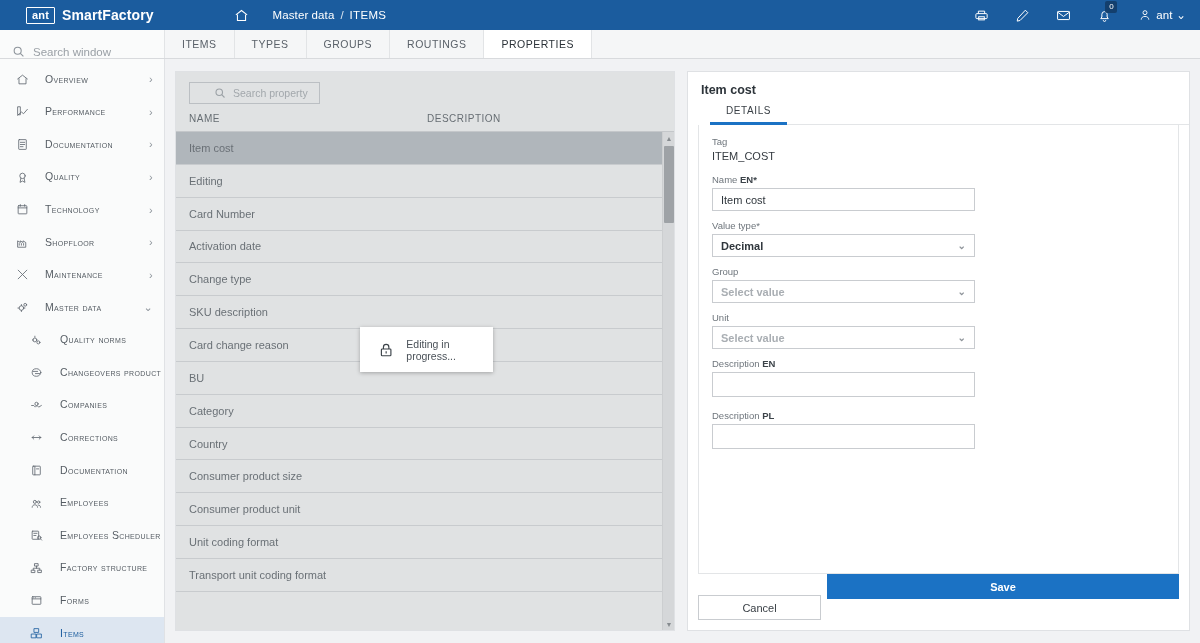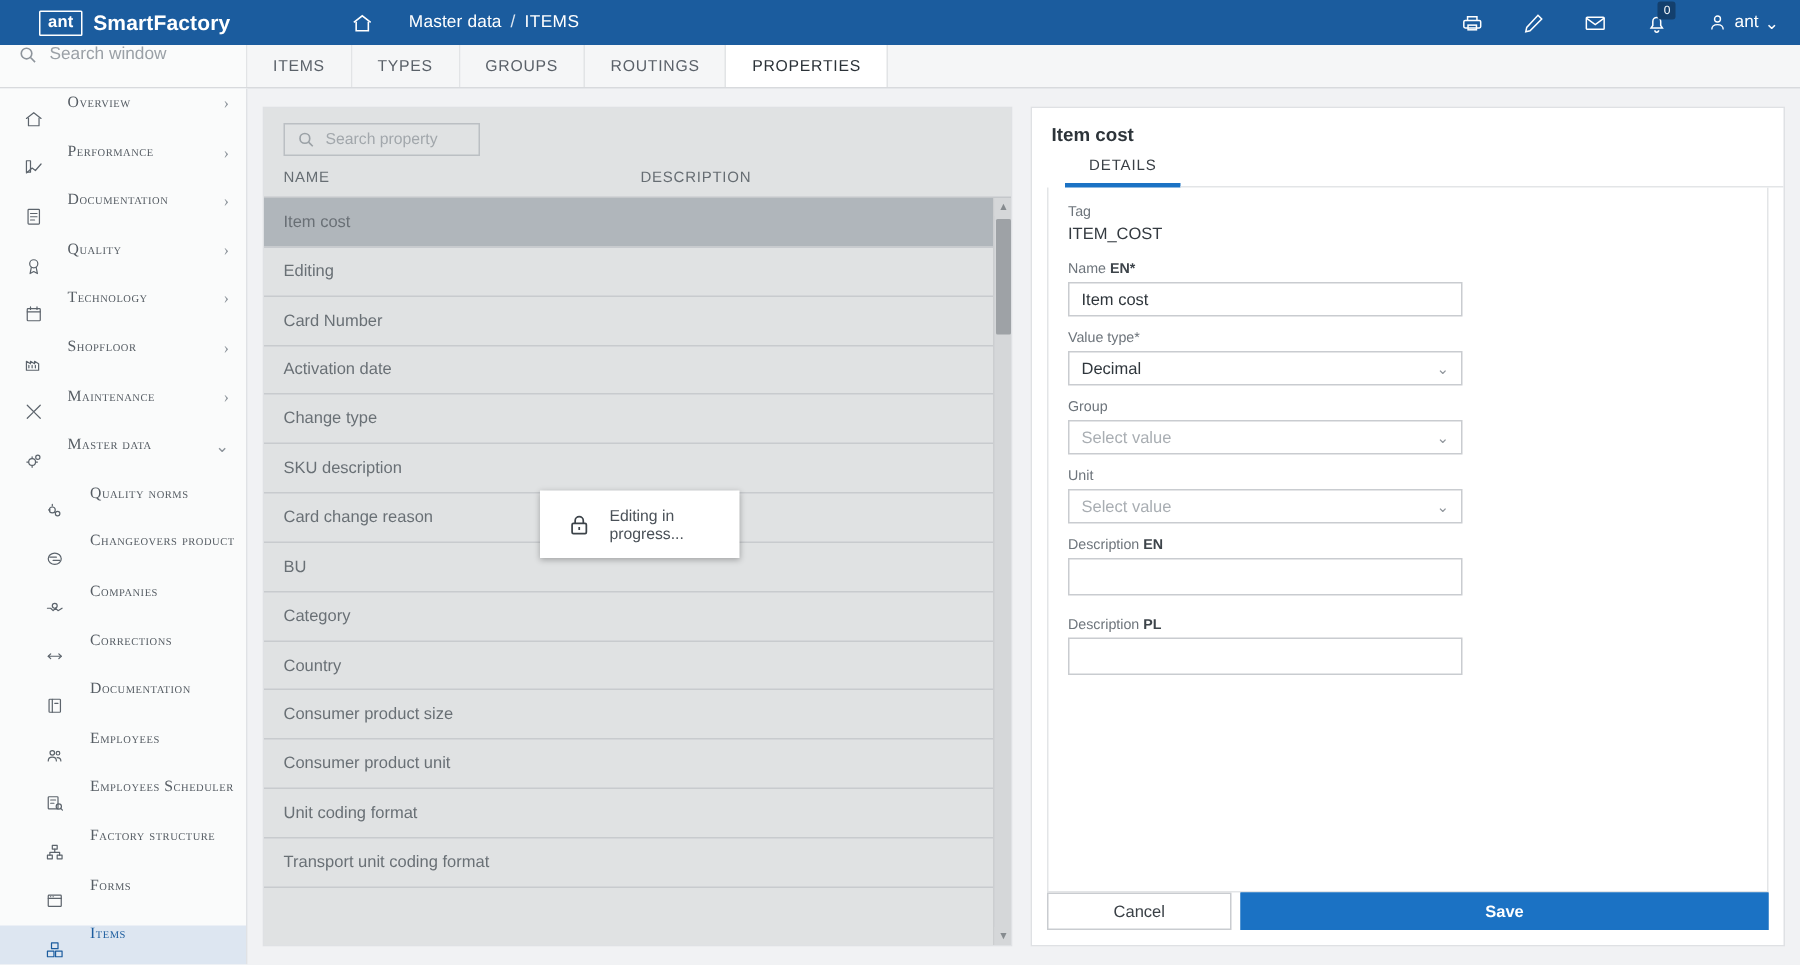--- a/index.html
+++ b/index.html
@@ -38,21 +38,21 @@
     border-radius: 2px; padding: 0 2px;
   }
   .user-chip { display: flex; align-items: center; gap: 4px; font-size: 11.5px; }
 
   
   .secondbar {
     height: 29px; background: #f5f6f7; border-bottom: 1px solid #d8dadd;
     display: flex; align-items: stretch; flex: 0 0 29px;
   }
   .win-search {
-    width: 165px; display: flex; align-items: flex-start; gap: 8px; padding-left: 12px;
+    width: 165px; display: flex; align-items: flex-end; gap: 8px; padding-left: 12px;
     border-right: 1px solid #e2e4e6; background: #fafbfb;
   }
   .win-search input {
     border: none; outline: none; background: transparent; font-size: 11.5px;
     color: #4a4f55; width: 110px; font-family: "Liberation Sans", sans-serif;
   }
   .win-search input::placeholder { color: #9aa0a6; }
   .tabs { display: flex; align-items: stretch; }
   .tab {
     display: flex; align-items: center; padding: 0 17px; font-size: 10.5px;
@@ -63,23 +63,23 @@
 
   
   .body-row { display: flex; flex: 1 1 auto; min-height: 0; }
 
   
   .sidebar {
     width: 165px; background: #fafbfb; border-right: 1px solid #e0e2e5;
     overflow: hidden; flex: 0 0 165px; padding-top: 4px;
   }
   .nav-item {
-    display: flex; height: 32.6px; padding-left: 16px;
+    display: flex; align-items: center; height: 32.6px; padding-left: 16px;
     font-size: 10.5px; color: #555c63; cursor: pointer; position: relative;
-    font-variant: small-caps; letter-spacing: .35px; font-family: Liberation Serif, serif;
+    font-variant: small-caps; letter-spacing: .35px;
   }
   .nav-item .ico { width: 20px; flex: 0 0 20px; display: flex; align-items: center; color: #5c646c; }
   .nav-item .lbl { margin-left: 9px; line-height: 11.5px; }
   .nav-item .chev { position: absolute; right: 11px; color: #8d949b; font-size: 11px; }
   .nav-item.sub { padding-left: 30px; }
   .nav-item.sub .lbl { margin-left: 10px; }
   .nav-item.active { background: #dde6f1; color: #1b5c9e; }
   .nav-item.active .ico { color: #1b5c9e; }
   .nav-item.two-line .lbl { line-height: 10.5px; }
 
@@ -91,21 +91,21 @@
     position: relative; width: 500px; flex: 0 0 500px; background: #fff;
     border: 1px solid #dfe1e4; display: flex; flex-direction: column;
   }
   .list-panel::after {
     content: ""; position: absolute; inset: 0; background: rgba(160,164,168,.32);
     pointer-events: none;
   }
   .list-search-bar { padding: 10px 13px 9px 13px; }
   .prop-search {
     width: 131px; height: 22px; border: 1px solid #c9ccd0; background: #fff;
-    display: flex; align-items: center; gap: 7px; padding-left: 8px;
+    display: flex; align-items: center; gap: 7px; padding-left: 8px; justify-content: flex-end;
   }
   .prop-search input {
     border: none; outline: none; background: transparent; font-size: 10.5px;
     color: #4a4f55; width: 86px; font-family: "Liberation Sans", sans-serif;
   }
   .prop-search input::placeholder { color: #a4a9ae; }
   .list-head {
     display: flex; font-size: 10px; color: #4c535a; letter-spacing: .5px;
     padding: 0 0 7px 13px; border-bottom: 1px solid #d6d8db;
   }
@@ -156,34 +156,34 @@
   .fld-static { font-size: 11px; color: #343a40; padding-bottom: 3px; }
   .fld-input {
     width: 263px; height: 23px; border: 1px solid #c9ccd0; background: #fff;
     font-size: 11px; color: #2f363c; padding: 0 8px; outline: none;
     font-family: "Liberation Sans", sans-serif;
   }
   .fld-input::placeholder { color: #a9aeb3; }
   .fld-select {
     width: 263px; height: 23px; border: 1px solid #c9ccd0; background: #fff;
     display: flex; align-items: center; padding: 0 8px; font-size: 11px; color: #2f363c;
-    cursor: pointer; position: relative;
+    cursor: pointer; position: relative; font-weight: bold;
   }
   .fld-select.placeholder { color: #a9aeb3; }
   .fld-select .cv { position: absolute; right: 8px; color: #8e949a; font-size: 10px; }
   .fld-textarea {
     width: 263px; height: 25px; border: 1px solid #c9ccd0; background: #fff;
     outline: none; resize: none; font-family: "Liberation Sans", sans-serif;
     font-size: 11px; color: #2f363c; padding: 4px 8px;
   }
   .dp-actions { display: flex; padding: 0 10px 10px 10px; gap: 6px; }
   .btn { height: 25px; font-size: 11px; cursor: pointer; border: 1px solid #c9ccd0;
          display: flex; align-items: center; justify-content: center;
          font-family: "Liberation Sans", sans-serif; }
-  .btn-cancel { width: 123px; flex: 0 0 123px; background: #fff; color: #3a4046; }
+  .btn-cancel { width: 123px; flex: 0 0 123px; background: #fff; color: #3a4046; margin-top: 21px; }
   .btn-save { flex: 1 1 auto; background: #1b72c4; border-color: #1b72c4; color: #fff; font-weight: bold; }
 
   
   .edit-tooltip {
     position: absolute; left: 360px; top: 327px; width: 133px; height: 45px;
     background: #fff; box-shadow: 0 1px 4px rgba(0,0,0,.28);
     display: flex; align-items: center; gap: 12px; padding-left: 18px; z-index: 40;
   }
   .edit-tooltip .tt-text { font-size: 10.5px; color: #4a5158; }
   svg { display: block; }

